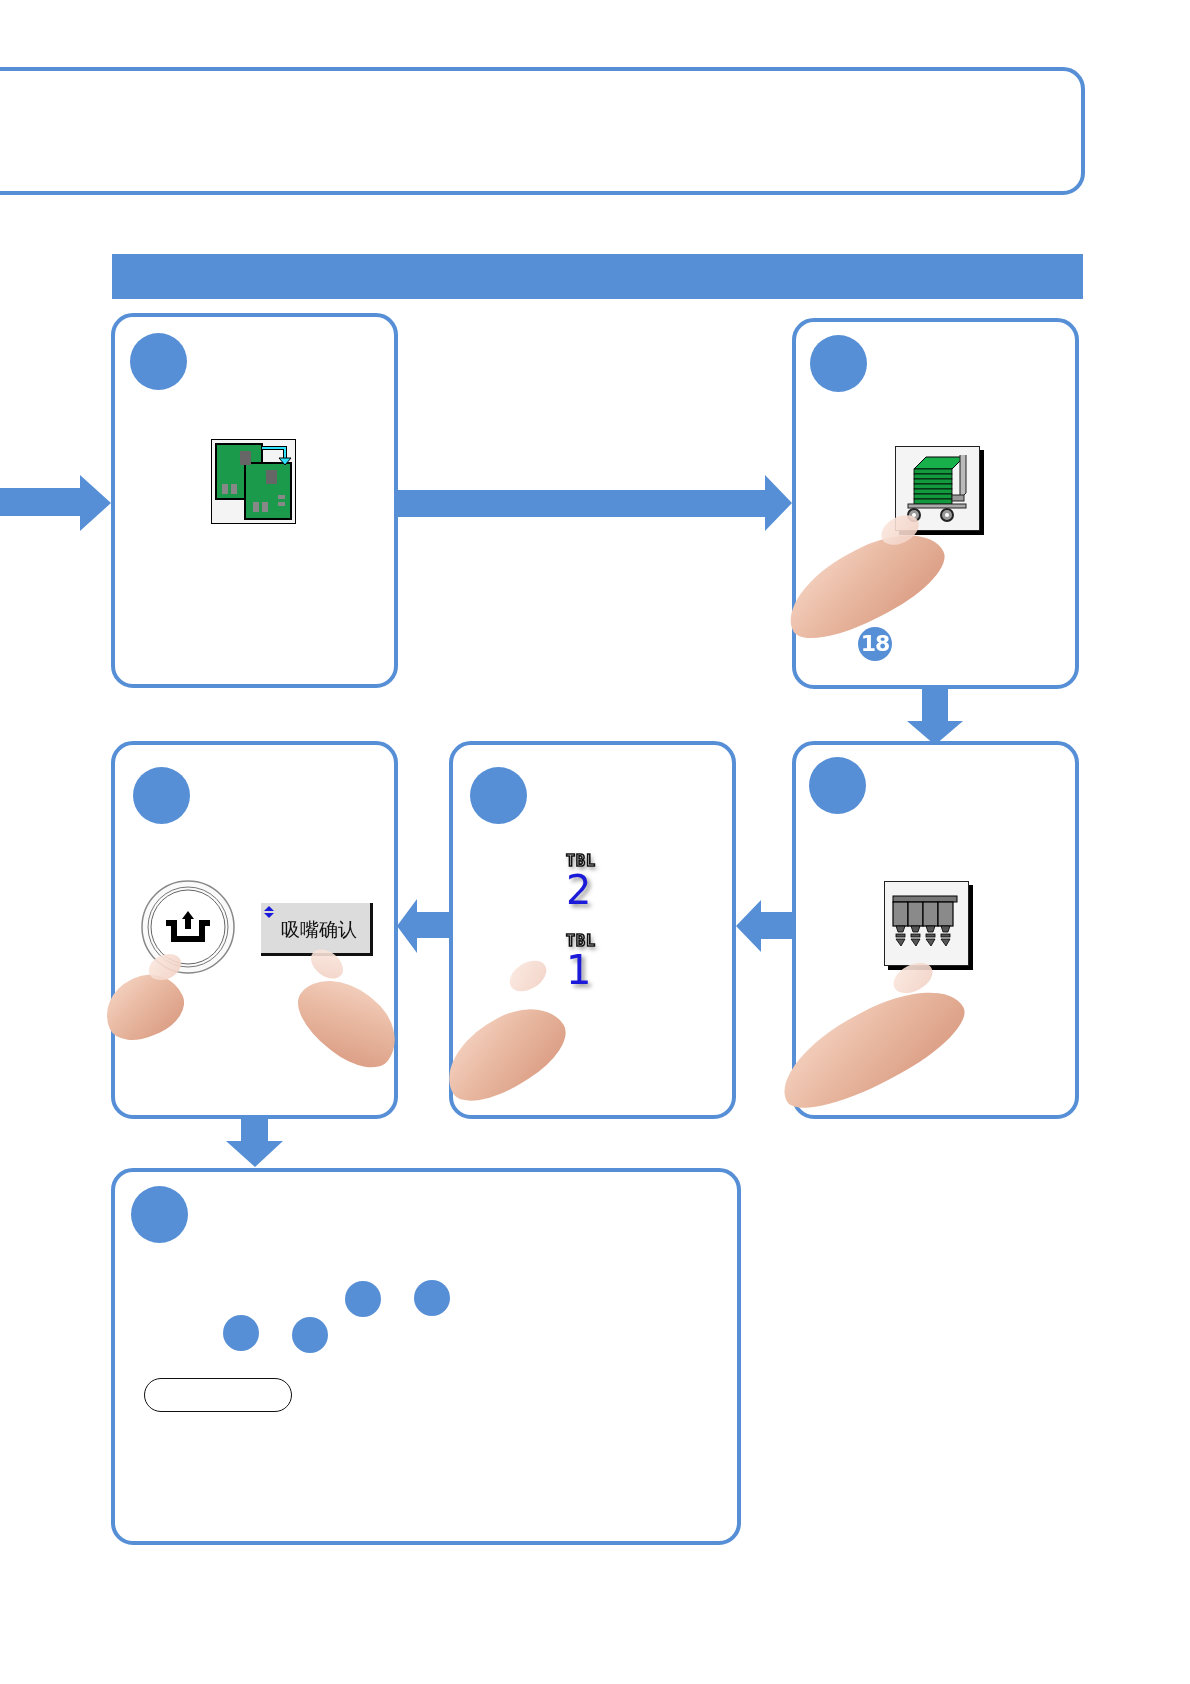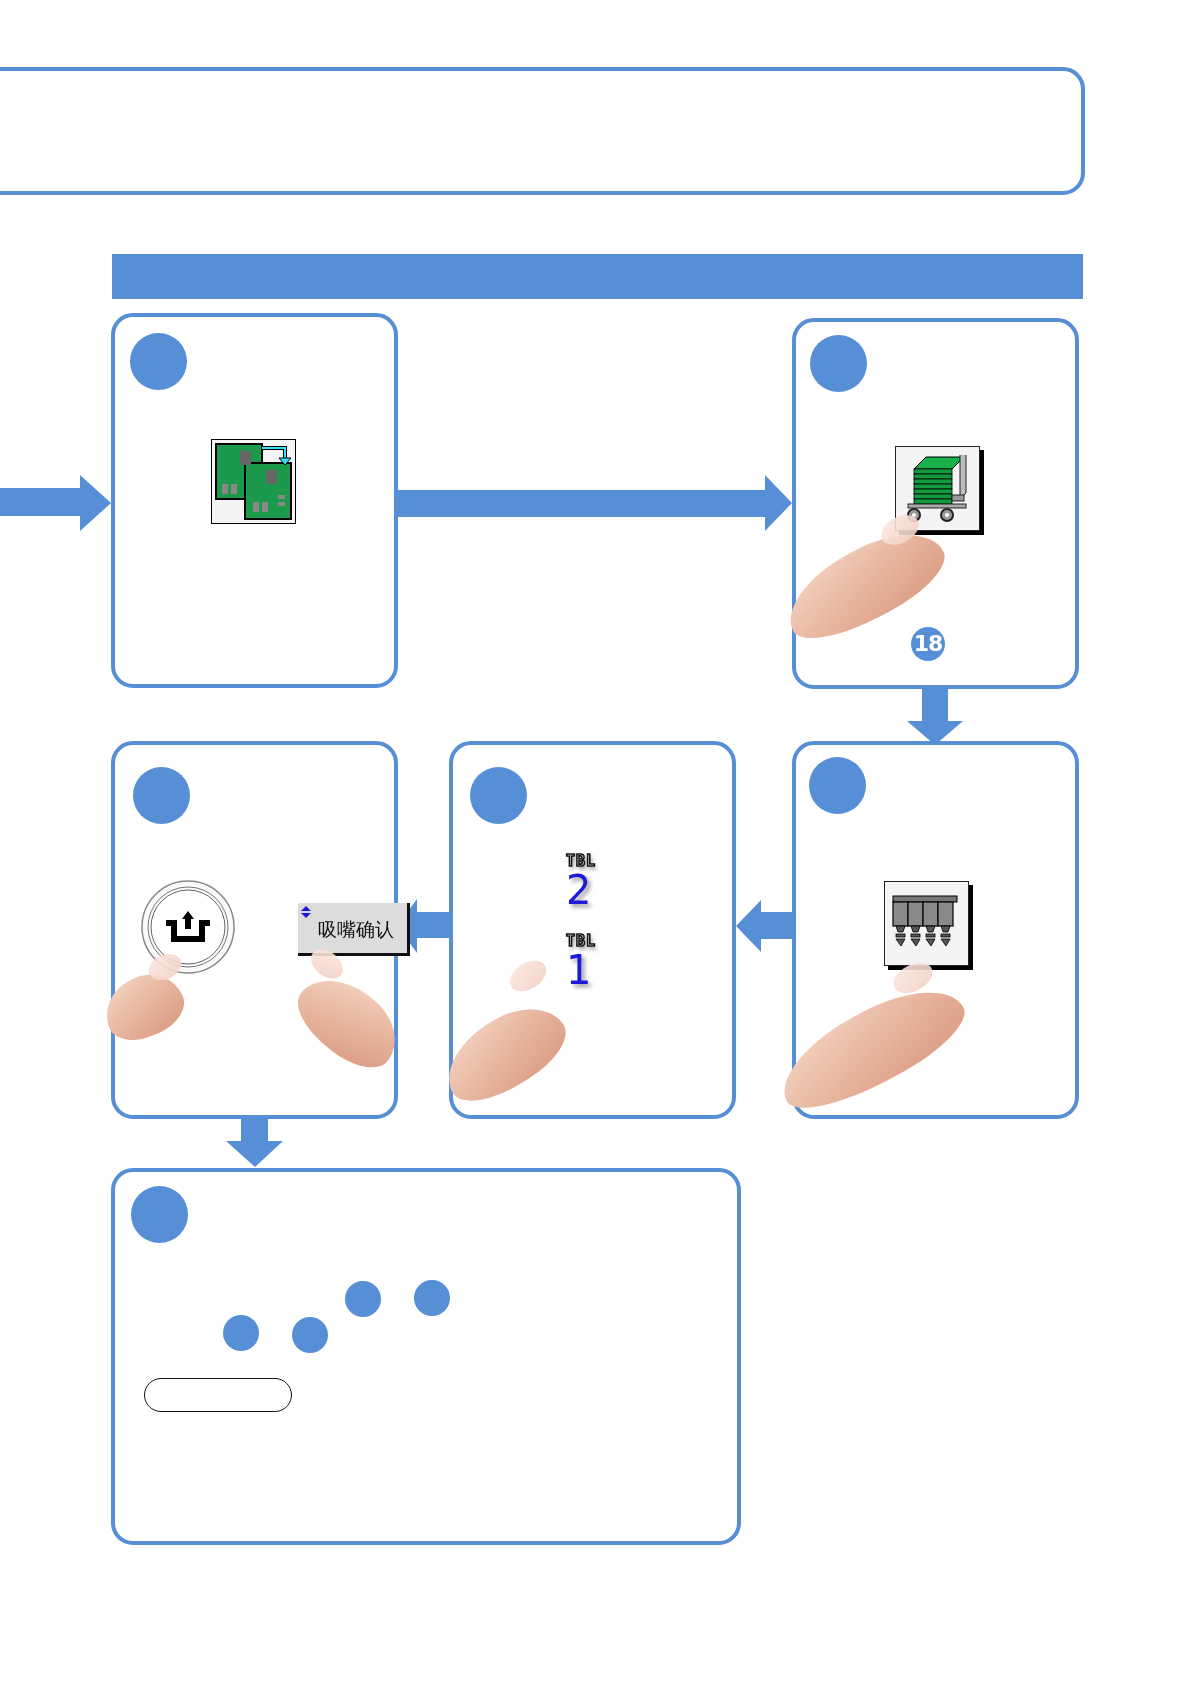--- a/index.html
+++ b/index.html
@@ -14,21 +14,21 @@
             background:linear-gradient(160deg,#f6d6c6 0%,#e9b9a2 45%,#d99a80 100%); }
   .nail { position:absolute; border-radius:50%; background:linear-gradient(150deg,#fbe8df,#f1cfc2); opacity:.9; }
   .badge { position:absolute; width:34px; height:34px; border-radius:50%; background:#568fd6; color:#fff;
            font-weight:bold; font-size:22px; line-height:34px; text-align:center; letter-spacing:-1px; font-family:"DejaVu Sans", sans-serif; }
   .tbl { position:absolute; text-align:left; width:70px; }
   .tbl-label { font-family:"DejaVu Sans Mono", monospace; font-weight:bold; font-size:15px; color:#fff;
                -webkit-text-stroke:1.6px #111; text-shadow:2px 3px 4px #777; letter-spacing:1px; line-height:16px; }
   .tbl-num { font-family:"DejaVu Sans", sans-serif; font-size:40px; color:#1a1ad8; line-height:42px; text-shadow:3px 3px 4px #999; }
   .nozzle-btn { position:absolute; left:261px; top:903px; width:112px; height:53px; box-sizing:border-box;
                 background:#dcdcdc; border-right:3px solid #111; border-bottom:3px solid #111;
-                font-size:19px; color:#111; padding-top:14px; padding-left:20px; font-family:"DejaVu Sans", sans-serif;margin-left:37px; }
+                font-size:19px; color:#111; padding-top:14px; padding-left:20px; font-family:"DejaVu Sans", sans-serif; }
   .pill { position:absolute; left:144px; top:1378px; width:148px; height:34px; box-sizing:border-box; border:1.5px solid #111; border-radius:17px; background:#fff; }
 </style>
 </head>
 <body>
 
 <div class="box" style="left:-30px; top:67px; width:1115px; height:128px;">
   <span></span>
 </div>
 
 <div class="abs blue-fill" style="left:112px; top:254px; width:971px; height:45px;">
@@ -87,21 +87,21 @@
     <rect x="56" y="48" width="12" height="6" fill="#999" stroke="#222"></rect>
     <rect x="12" y="57" width="58" height="4" fill="#aaa" stroke="#222"></rect>
     <circle cx="18" cy="68" r="6" fill="#999" stroke="#222" stroke-width="2"></circle>
       <circle cx="18" cy="68" r="2" fill="#fff"></circle>
     <circle cx="51" cy="68" r="6" fill="#999" stroke="#222" stroke-width="2"></circle>
       <circle cx="51" cy="68" r="2" fill="#fff"></circle>
   </svg>
 </div>
 <div class="finger" style="left:770px; top:510px; width:170px; height:70px; transform:rotate(-28deg); transform-origin:100% 50%;"></div>
 <div class="nail" style="left:880px; top:517px; width:40px; height:26px; transform:rotate(-28deg);"></div>
-<div class="badge" style="left:911px; top:627px;">18</div>
+<div class="badge" style="left:858px; top:627px;">18</div>
 
 <svg class="abs" style="left:906px; top:688px;" width="58" height="58">
   <polygon points="16,0 42,0 42,33 57,33 29,57 1,33 16,33" fill="#568fd6"></polygon>
 </svg>
 
 <div class="box" style="left:792px; top:741px; width:287px; height:378px;">
   <div class="step-dot" style="left:13px; top:12px;">
     <span></span>
   </div>
 </div>

